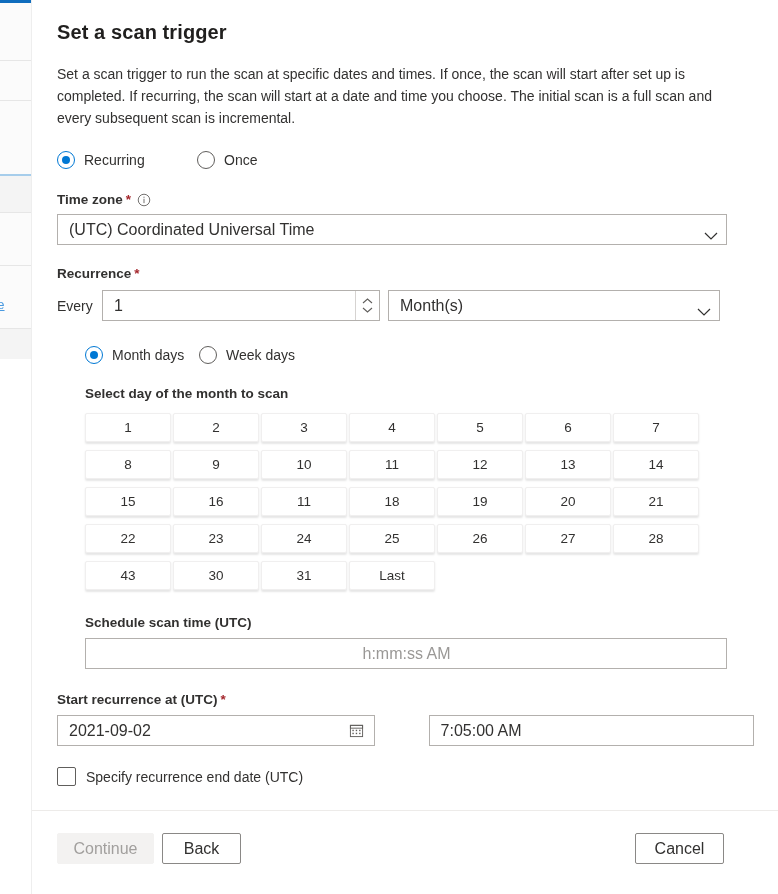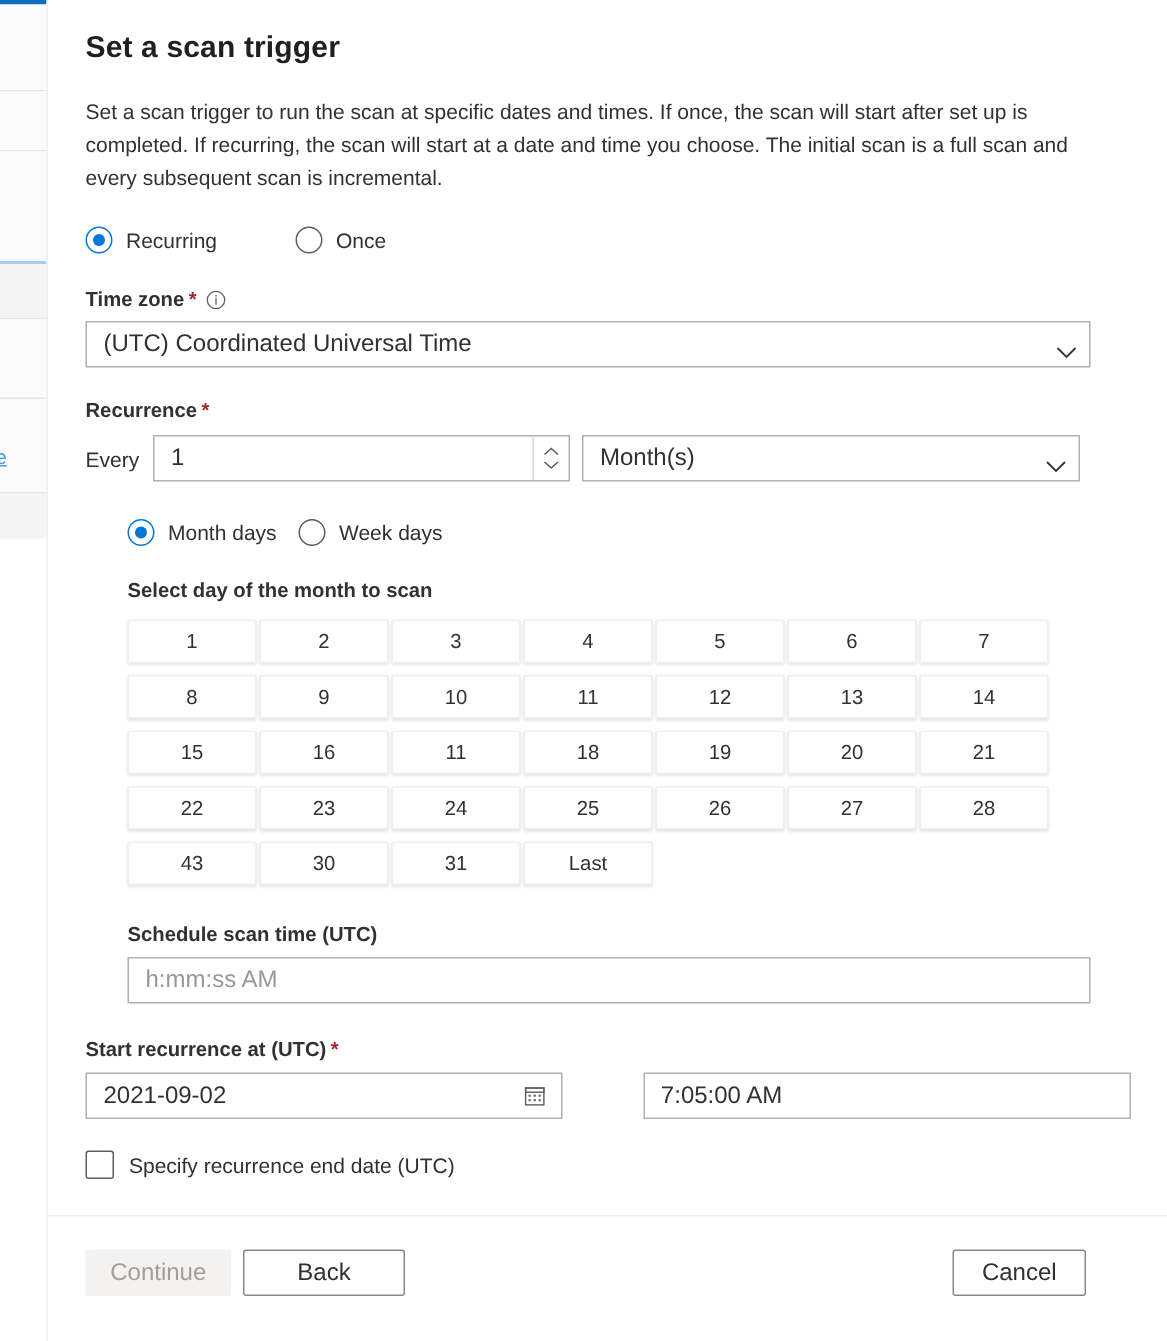--- a/index.html
+++ b/index.html
@@ -392,21 +392,21 @@
       <div class="day-cell">26</div>
       <div class="day-cell">27</div>
       <div class="day-cell">28</div>
       <div class="day-cell">43</div>
       <div class="day-cell">30</div>
       <div class="day-cell">31</div>
       <div class="day-cell">Last</div>
     </div>
 
     <div class="field-label" style="margin-top:25px;margin-left:28px;">Schedule scan time (UTC)</div>
-    <div class="text-input" style="margin-top:8px;margin-left:28px;width:642px;">
+    <div class="text-input" style="margin-top:8px;margin-left:28px;width:642px;justify-content:center;">
       <span class="ph">h:mm:ss AM</span>
     </div>
 
     <div class="field-label" style="margin-top:23px;">
       <span>Start recurrence at (UTC)</span>
       <span class="req-star">*</span>
     </div>
     <div style="display:flex;margin-top:8px;gap:40px;">
       <div class="text-input" style="width:324px;justify-content:space-between;">
         <span>2021-09-02</span>
@@ -430,17 +430,17 @@
 
     <div class="cb-row" style="margin-top:21px;">
       <span class="cb-mark"></span>
       <span class="cb-label">Specify recurrence end date (UTC)</span>
     </div>
 
   </div>
 
   <div id="footer">
     <div class="btn disabled" style="left:25px;top:22px;width:97px;">Continue</div>
-    <div class="btn" style="left:130px;top:22px;width:108px;">Back</div>
+    <div class="btn" style="left:130px;top:22px;width:79px;">Back</div>
     <div class="btn" style="left:603px;top:22px;width:89px;">Cancel</div>
   </div>
 
 </div>
 
 </body></html>

